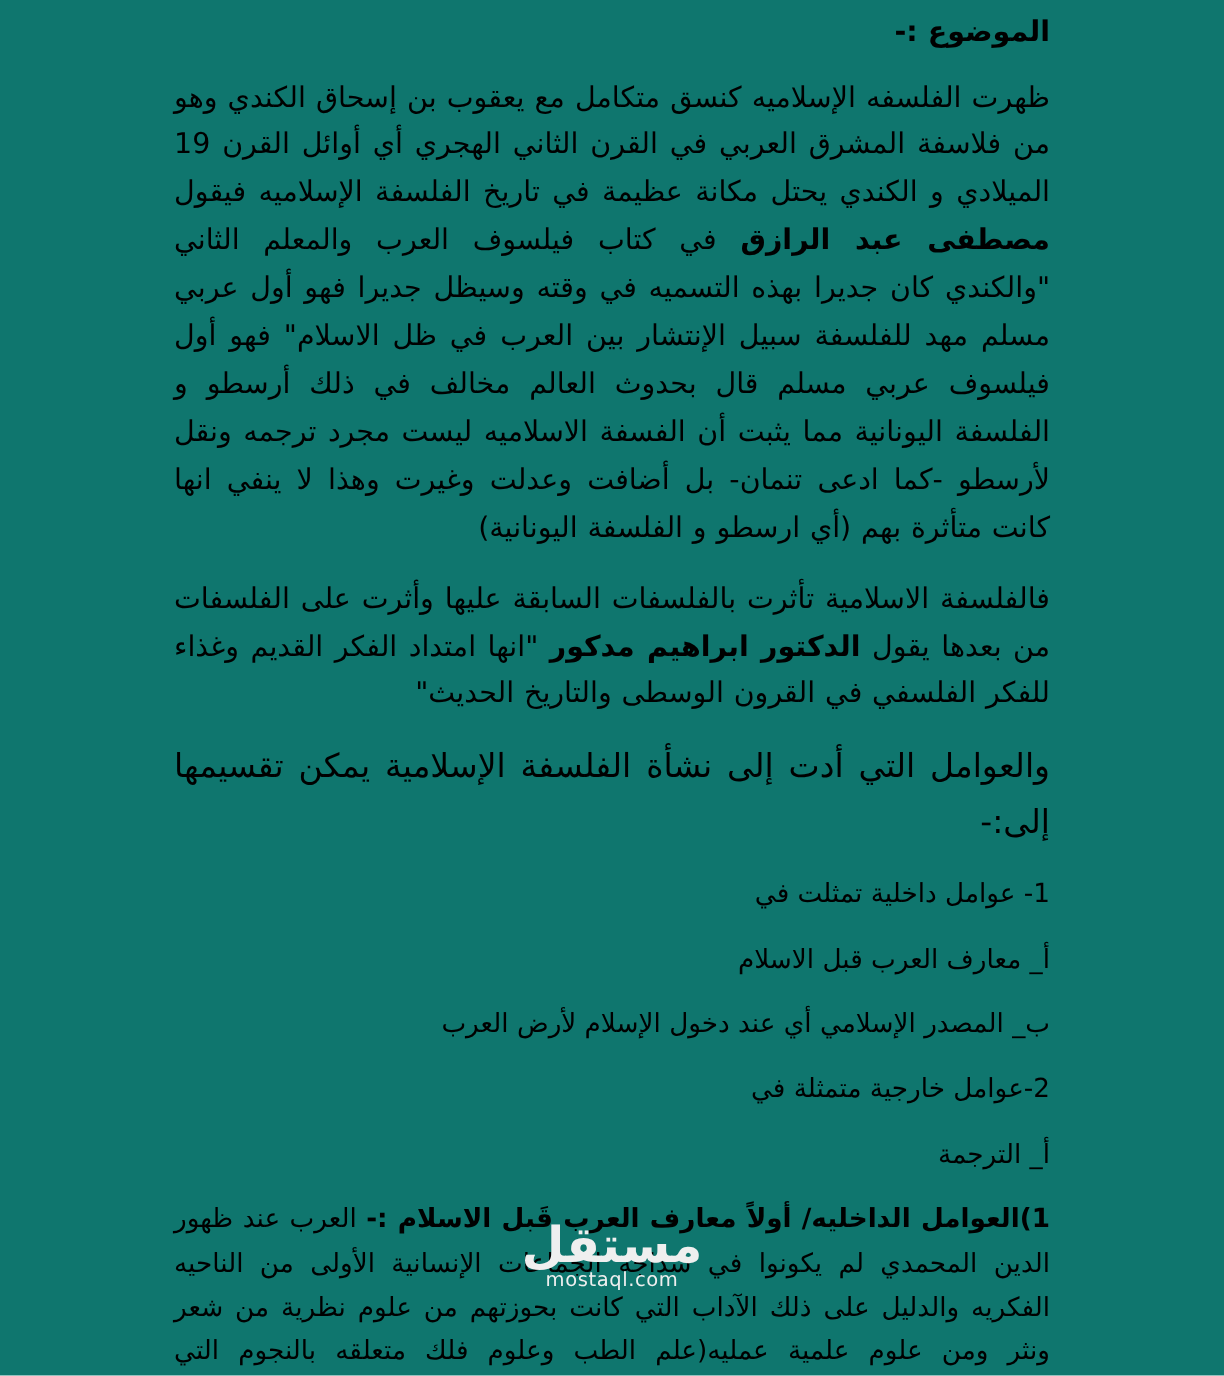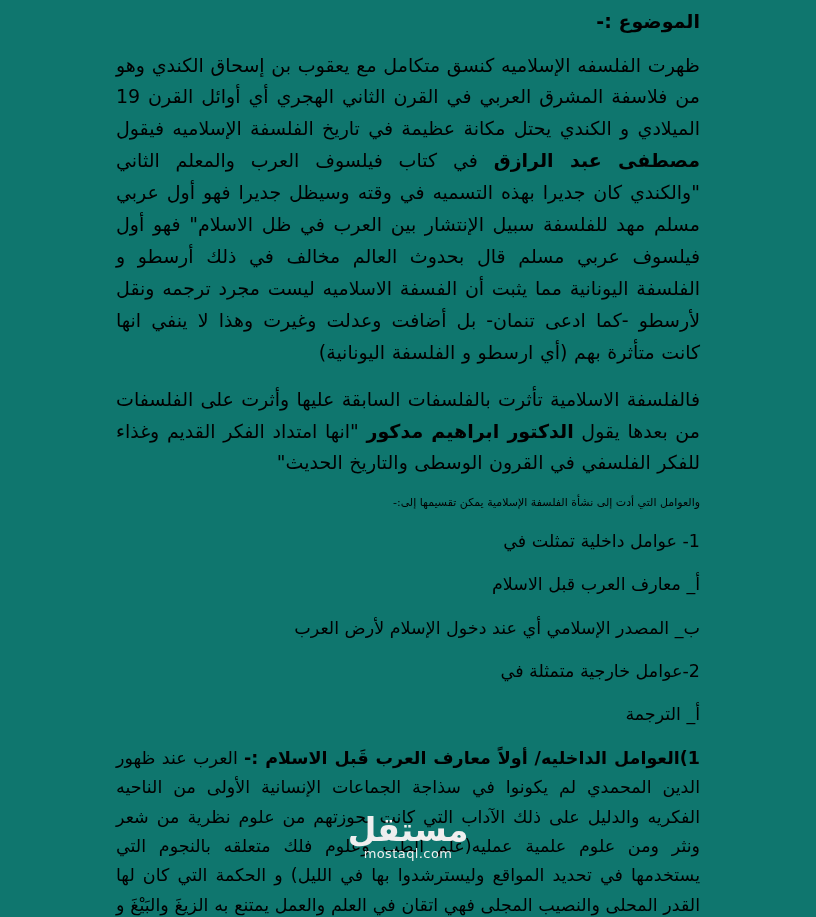--- a/index.html
+++ b/index.html
@@ -41,24 +41,23 @@
     line-height: 1.68;
     margin: 0 0 15px 0;
     text-align: justify;
     text-align-last: right;
     word-spacing: 0.5px;
   }
   .para b, .bold {
     font-weight: bold;
   }
   .lead-in {
-    font-size: 11px;
+    font-size: 22px;
     line-height: 1.68;
     margin: 0 0 14px 0;
-    text-align: right;
   }
   ul.listing, ol.listing {
     list-style: none;
     margin: 0;
     padding: 0;
   }
   li.list-line {
     font-size: 17.5px;
     line-height: 1.68;
     margin: 0 0 14px 0;

